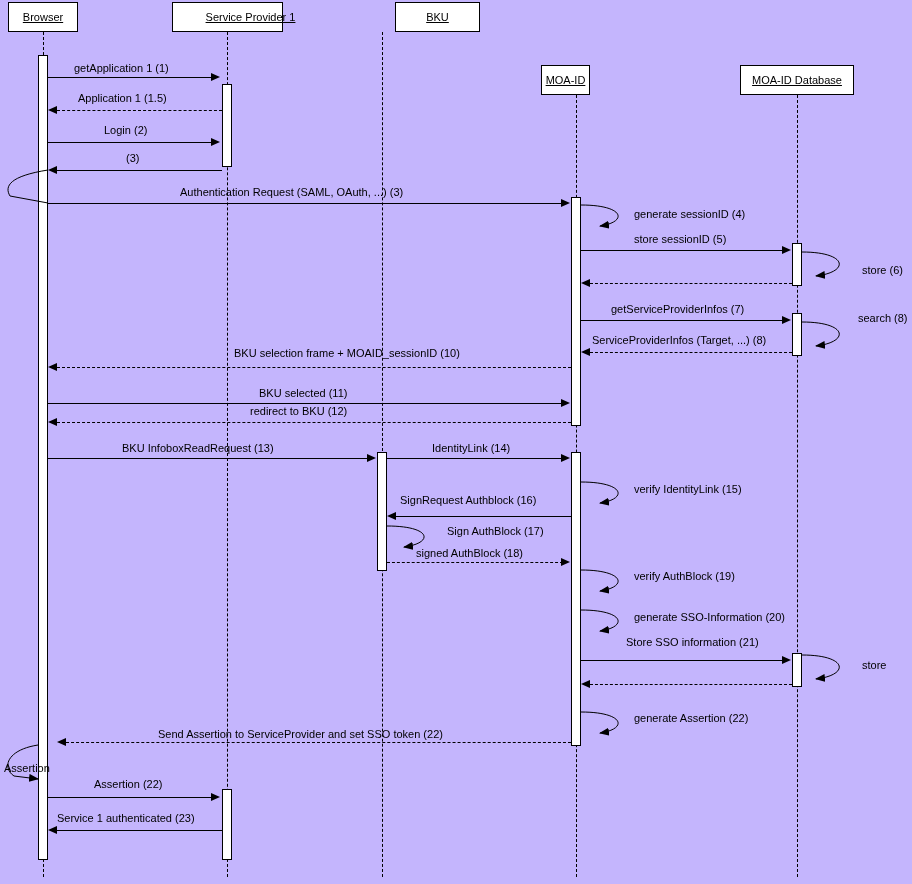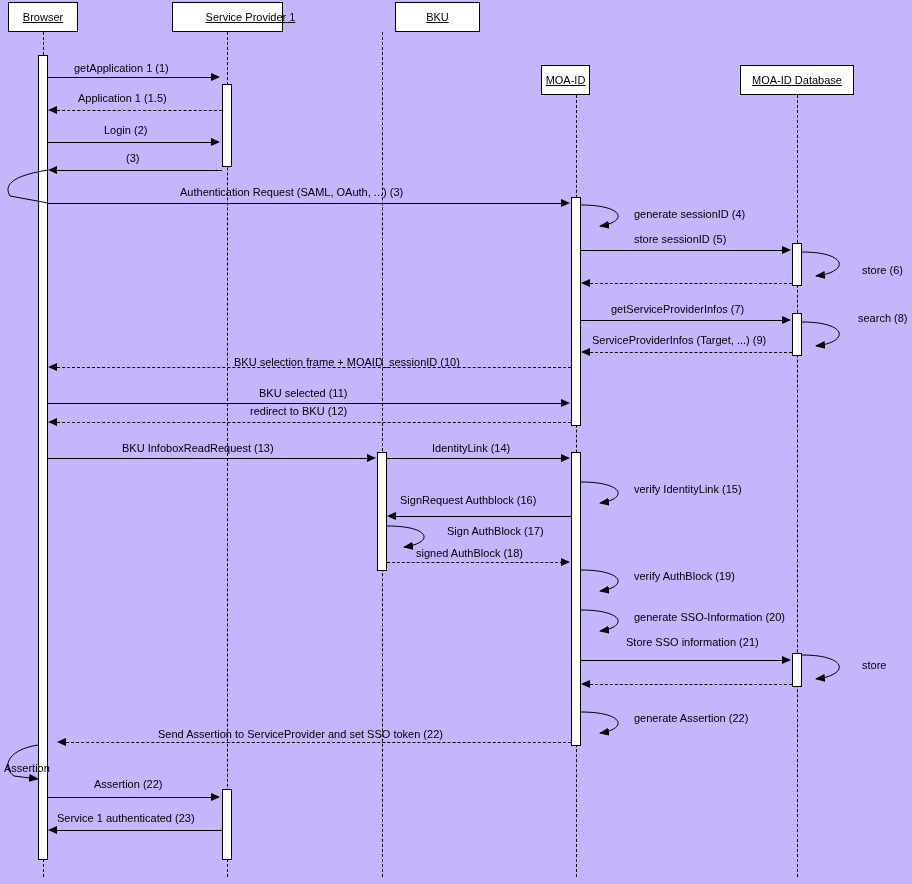--- a/index.html
+++ b/index.html
@@ -148,25 +148,25 @@
   <div class="arrow-head left" style="left:581px; top:279px;"></div>
 
   <div class="msg-line" style="left:581px; top:320px; width:203px;"></div>
   <div class="arrow-head right" style="left:782px; top:316px;"></div>
   <div class="msg-label" style="left:611px; top:303px;">getServiceProviderInfos (7)</div>
 
   <div class="msg-label" style="left:858px; top:312px;">search (8)</div>
 
   <div class="msg-line dashed" style="left:590px; top:352px; width:202px;"></div>
   <div class="arrow-head left" style="left:581px; top:348px;"></div>
-  <div class="msg-label" style="left:592px; top:334px;">ServiceProviderInfos (Target, ...) (9)</div>
+  <div class="msg-label" style="left:592px; top:334px;">ServiceProviderInfos (Target, ...) (8)</div>
 
   <div class="msg-line dashed" style="left:57px; top:367px; width:514px;"></div>
   <div class="arrow-head left" style="left:48px; top:363px;"></div>
-  <div class="msg-label" style="left:189px; top:356px;padding-left:45px;">BKU selection frame + MOAID_sessionID (10)</div>
+  <div class="msg-label" style="left:189px; top:347px;padding-left:45px;">BKU selection frame + MOAID_sessionID (10)</div>
 
   <div class="msg-line" style="left:48px; top:403px; width:515px;"></div>
   <div class="arrow-head right" style="left:561px; top:399px;"></div>
   <div class="msg-label" style="left:259px; top:387px;">BKU selected (11)</div>
 
   <div class="msg-line dashed" style="left:57px; top:422px; width:514px;"></div>
   <div class="arrow-head left" style="left:48px; top:418px;"></div>
   <div class="msg-label" style="left:250px; top:405px;">redirect to BKU (12)</div>
 
   <div class="msg-line" style="left:48px; top:458px; width:321px;"></div>

